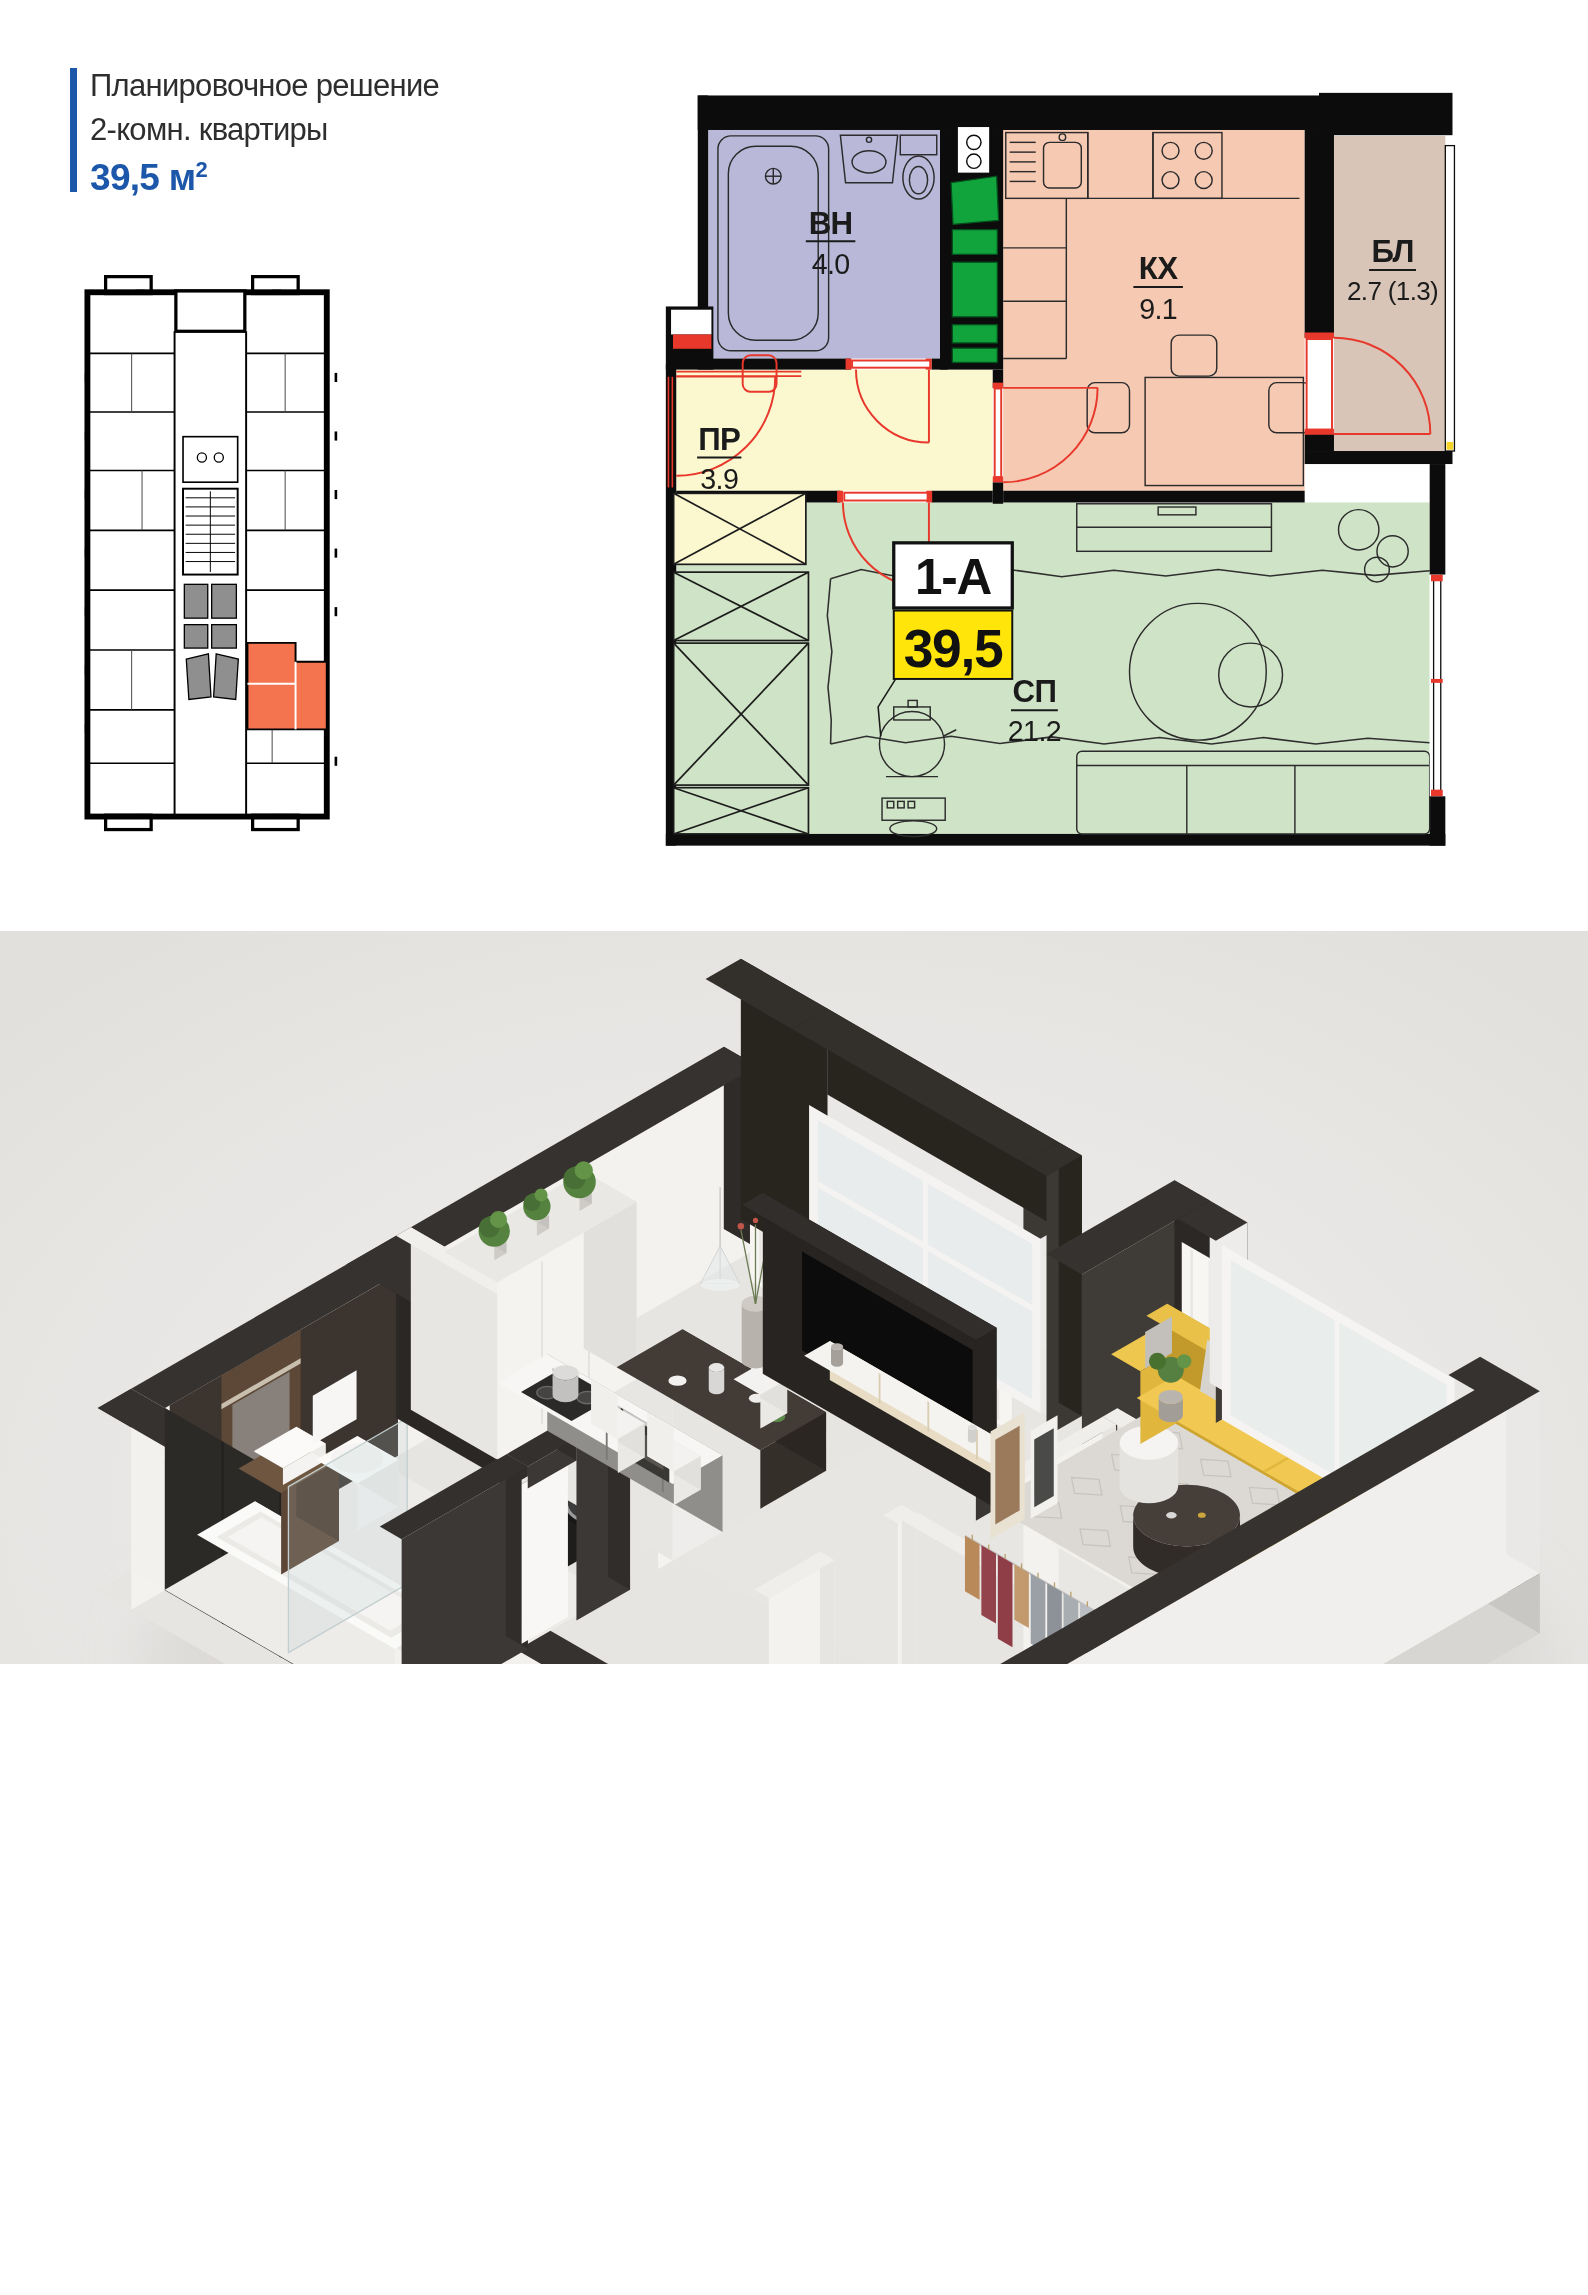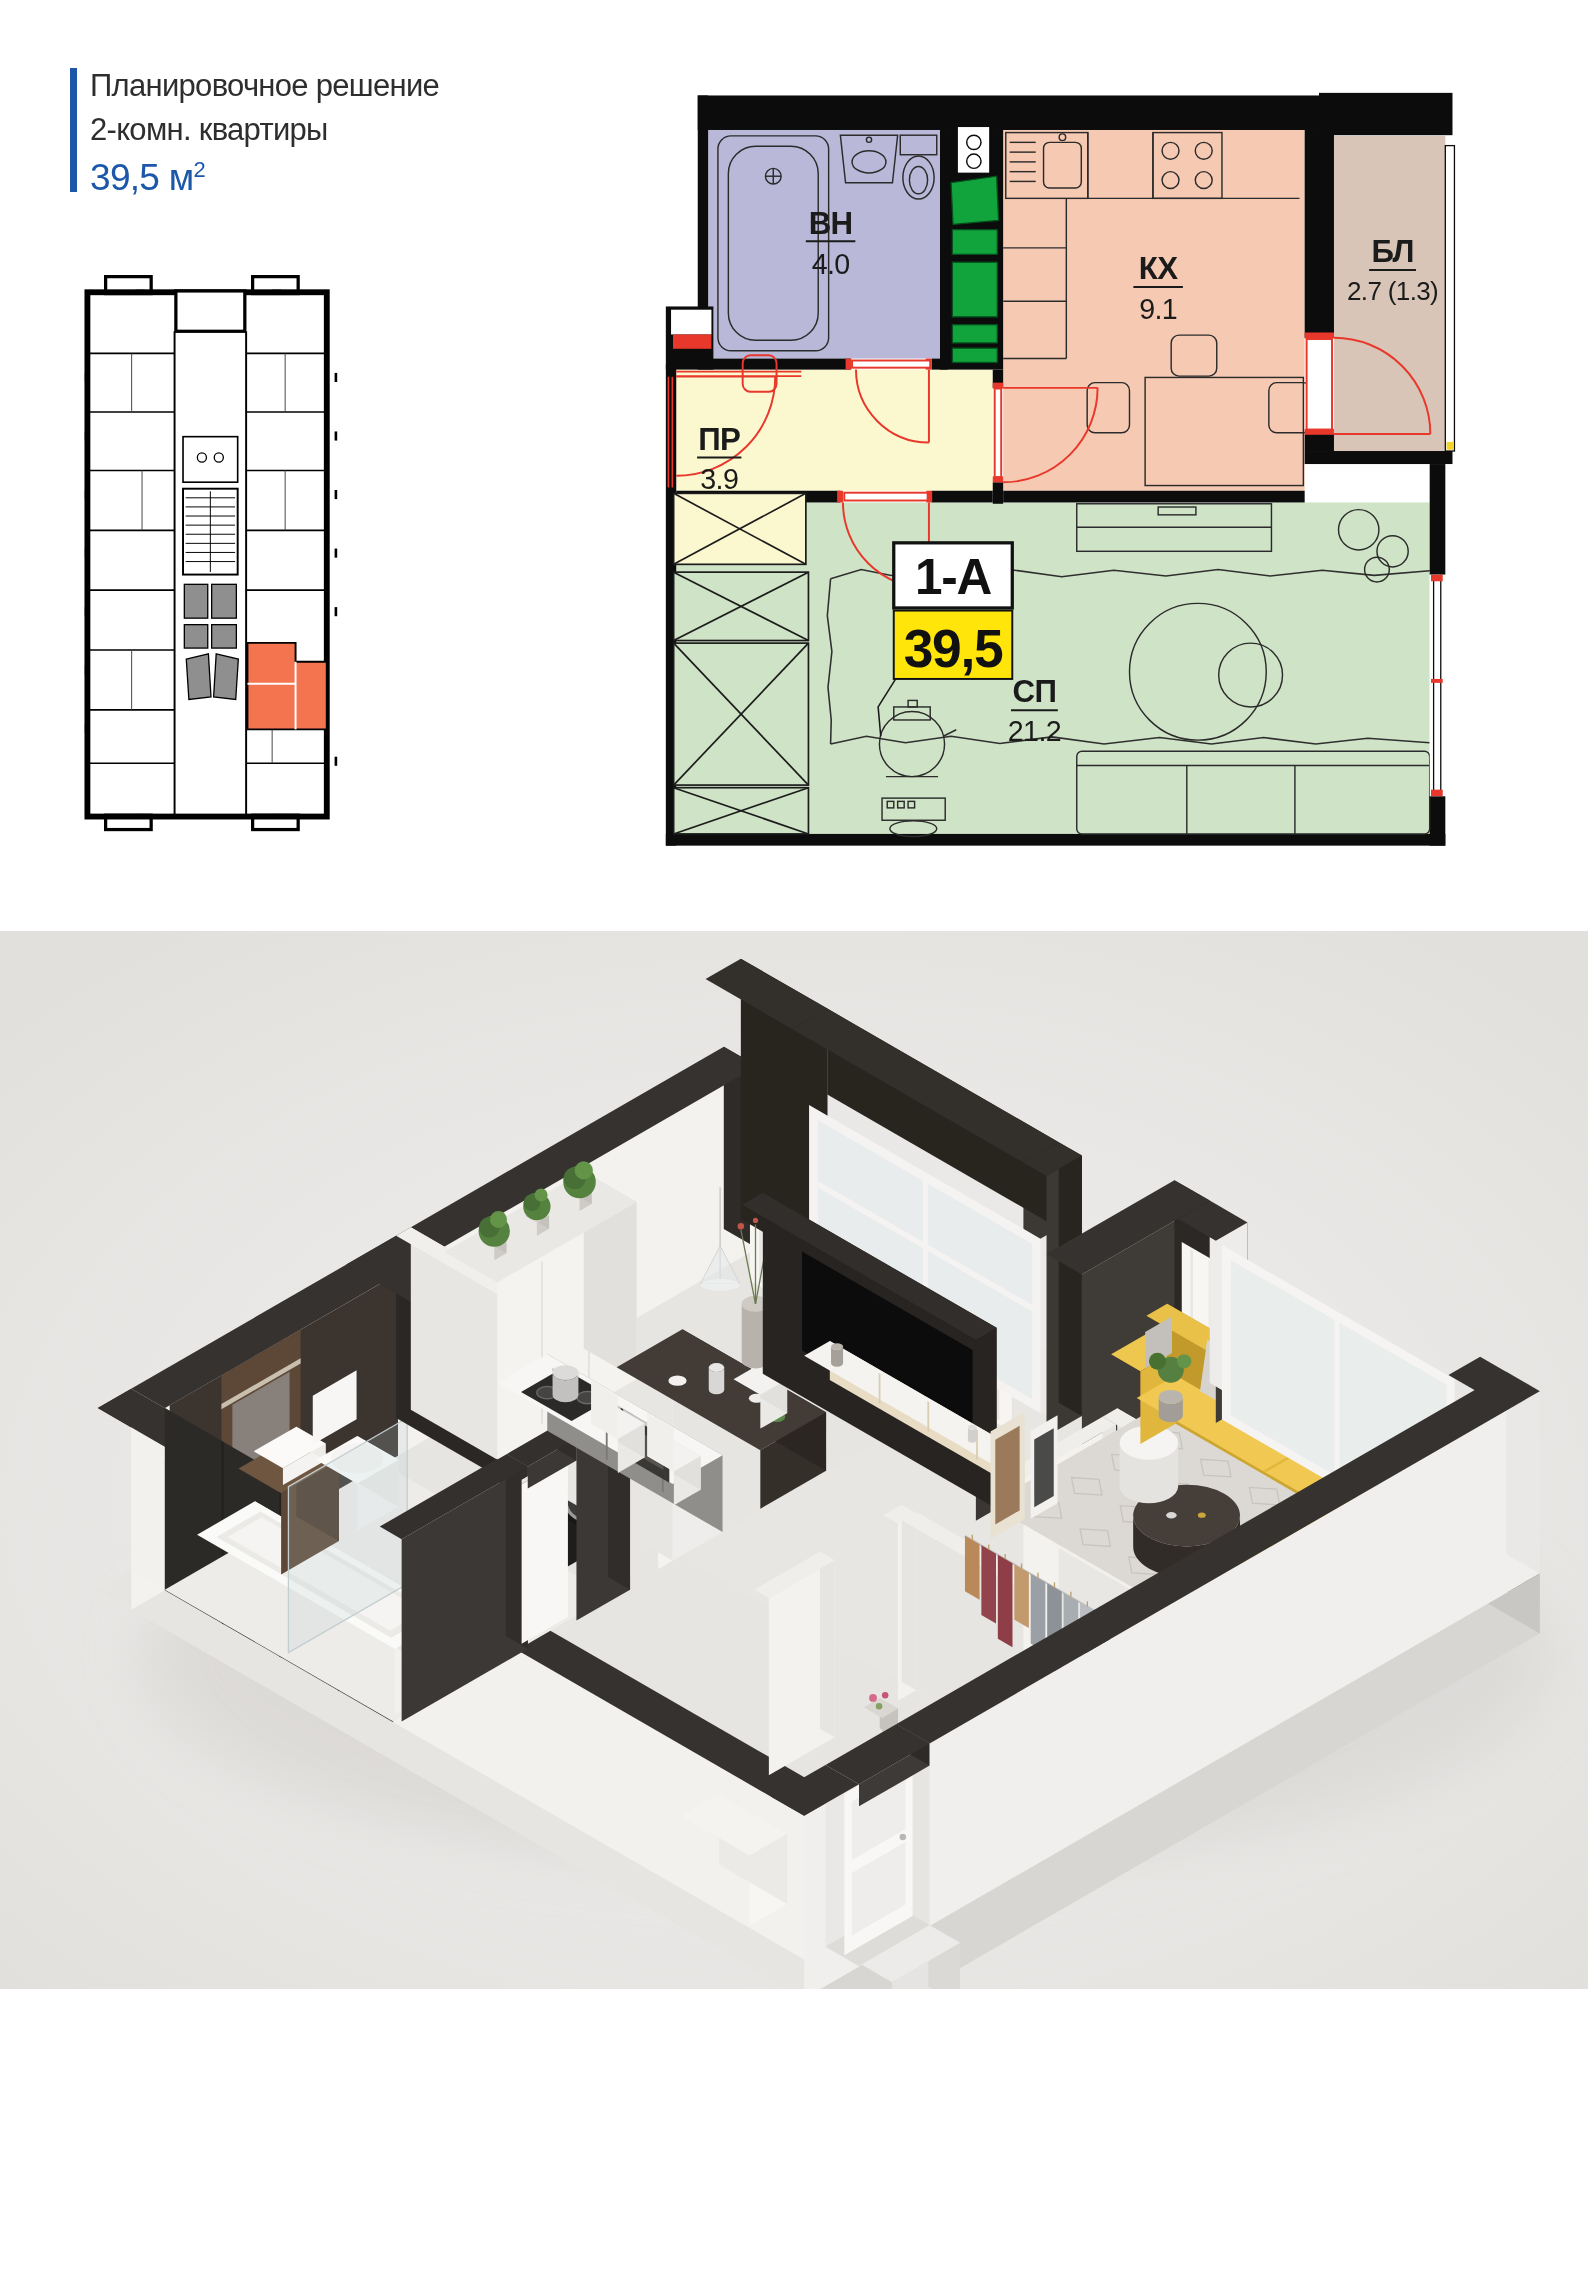--- a/index.html
+++ b/index.html
@@ -1,22 +1,22 @@
 <!DOCTYPE html>
 <html style="--accent: #1d57a9;font-size:10.4px"><head>
 <meta charset="utf-8">
 <style>
   html,body{margin:0;padding:0;background:#ffffff;}
-  .page{position:relative;width:1589px;height:1989px;background:#ffffff;overflow:hidden;
+  .page{position:relative;width:1589px;height:1664px;background:#ffffff;overflow:hidden;
         font-family:"Liberation Sans",sans-serif;}
   
   .hdr-bar{position:absolute;left:70px;top:68px;width:6.5px;height:124px;background:var(--accent,#1d57a9);}
   .hdr{position:absolute;left:90px;top:64px;color:#2e2e2e;letter-spacing:-0.7px;}
   .hdr .t1,.hdr .t2{font-size:31px;line-height:44px;font-weight:400;white-space:nowrap;transform-origin:left;}
-  .hdr .t3{margin-top:5.2px;font-size:37px;font-weight:400;color:var(--accent,#1d57a9);white-space:nowrap;}
+  .hdr .t3{margin-top:5.2px;font-size:37px;font-weight:700;color:var(--accent,#1d57a9);white-space:nowrap;}
   .hdr .t3 sup{font-size:22px;vertical-align:super;}
   
   .bplan{position:absolute;left:77px;top:262px;width:268px;height:577px;}
   .fplan{position:absolute;left:645px;top:85px;width:814px;height:762px;}
   .render{position:absolute;left:0;top:931px;width:1589px;height:1364px;
           background:radial-gradient(ellipse 1107px 716px at 50% 42%, #eeedeb 0%, #e9e8e6 55%, #e1e0dd 100%);}
   .render svg{position:absolute;left:0;top:0;}
   svg text{font-family:"Liberation Sans",sans-serif;}
   .rl{font-size:48px;font-weight:700;fill:#1b1b1b;letter-spacing:-1px;}
   .ra{font-size:44px;font-weight:500;fill:#1b1b1b;letter-spacing:-1px;}

